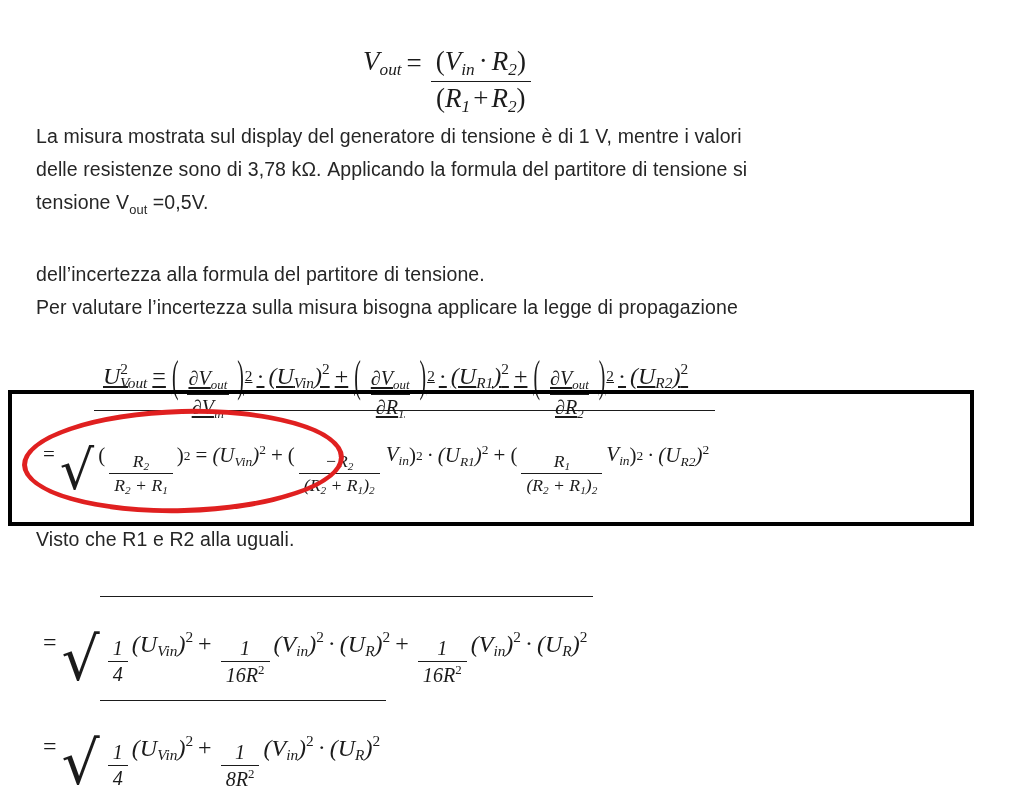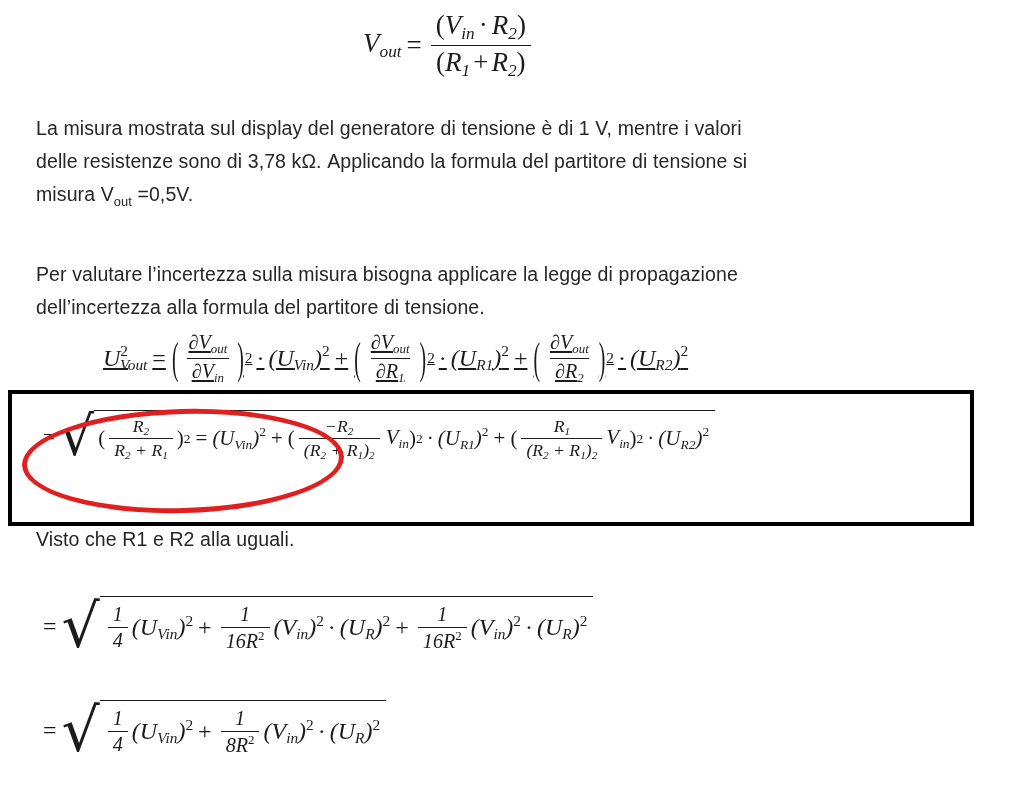--- a/index.html
+++ b/index.html
@@ -45,21 +45,21 @@
   }
 
   
   .frac {
     display: inline-flex;
     flex-direction: column;
     align-items: center;
     vertical-align: middle;
     margin: 0 4px;
   }
-  .frac > .num { padding: 0 5px 1px 5px; }
+  .frac > .num { padding: 0 5px 1px 5px; margin-top: 36px; }
   .frac > .den { padding: 1px 5px 0 5px; border-top: 1.6px solid #1b1b1b; }
 
   
   .sfrac { font-size: 0.84em; }
 
   
   .sqrt {
     display: inline-flex;
     align-items: stretch;
     vertical-align: middle;
@@ -152,29 +152,29 @@
     <span class="frac">
       <span class="num nb">
         <span class="paren">(</span><span>V</span><sub class="s">in</sub><span class="cdot">·</span><span>R</span><sub class="s">2</sub><span class="paren">)</span>
       </span>
       <span class="den nb">
         <span class="paren">(</span><span>R</span><sub class="s">1</sub><span class="opn">+</span><span>R</span><sub class="s">2</sub><span class="paren">)</span>
       </span>
     </span>
   </div>
 
-  <div class="para" style="left:36px; top:112px; width:940px;">
+  <div class="para" style="left:36px; top:120px; width:940px;">
     <div>La misura mostrata sul display del generatore di tensione è di 1 V, mentre i valori</div>
     <div>delle resistenze sono di 3,78 kΩ. Applicando la formula del partitore di tensione si</div>
-    <div><span>misura V</span><sub style="font-size:0.66em;">out</sub><span> =0,5V.</span></div>
+    <div><span>tensione V</span><sub style="font-size:0.66em;">out</sub><span> =0,5V.</span></div>
   </div>
 
   <div class="para" style="left:36px; top:258px; width:940px;">
+    <div>dell’incertezza alla formula del partitore di tensione.</div>
     <div>Per valutare l’incertezza sulla misura bisogna applicare la legge di propagazione</div>
-    <div>dell’incertezza alla formula del partitore di tensione.</div>
   </div>
 
   <div id="eq-uvout" class="math mathrow">
     <span class="nb">
       <span>U</span><sup class="p">2</sup><sub class="s" style="margin-left:-8px;">Vout</sub>
     </span>
     <span class="op">=</span>
 
     <span class="bigparen">(</span>
     <span class="frac sfrac">

